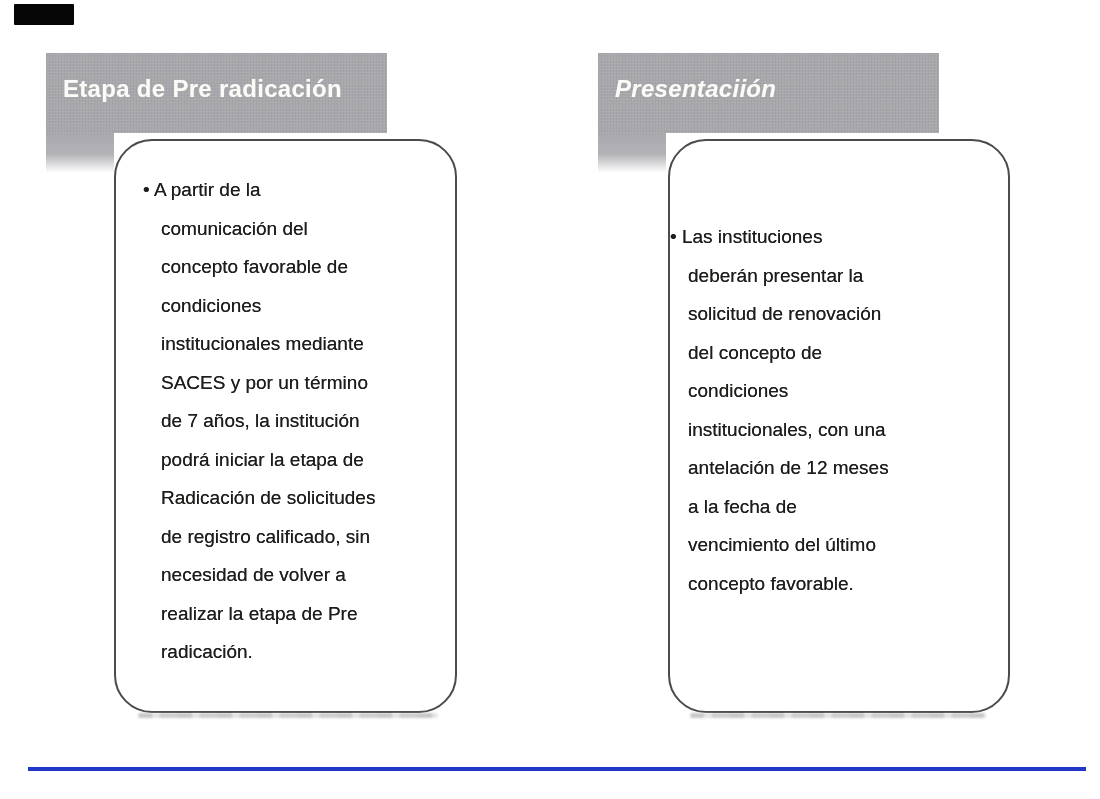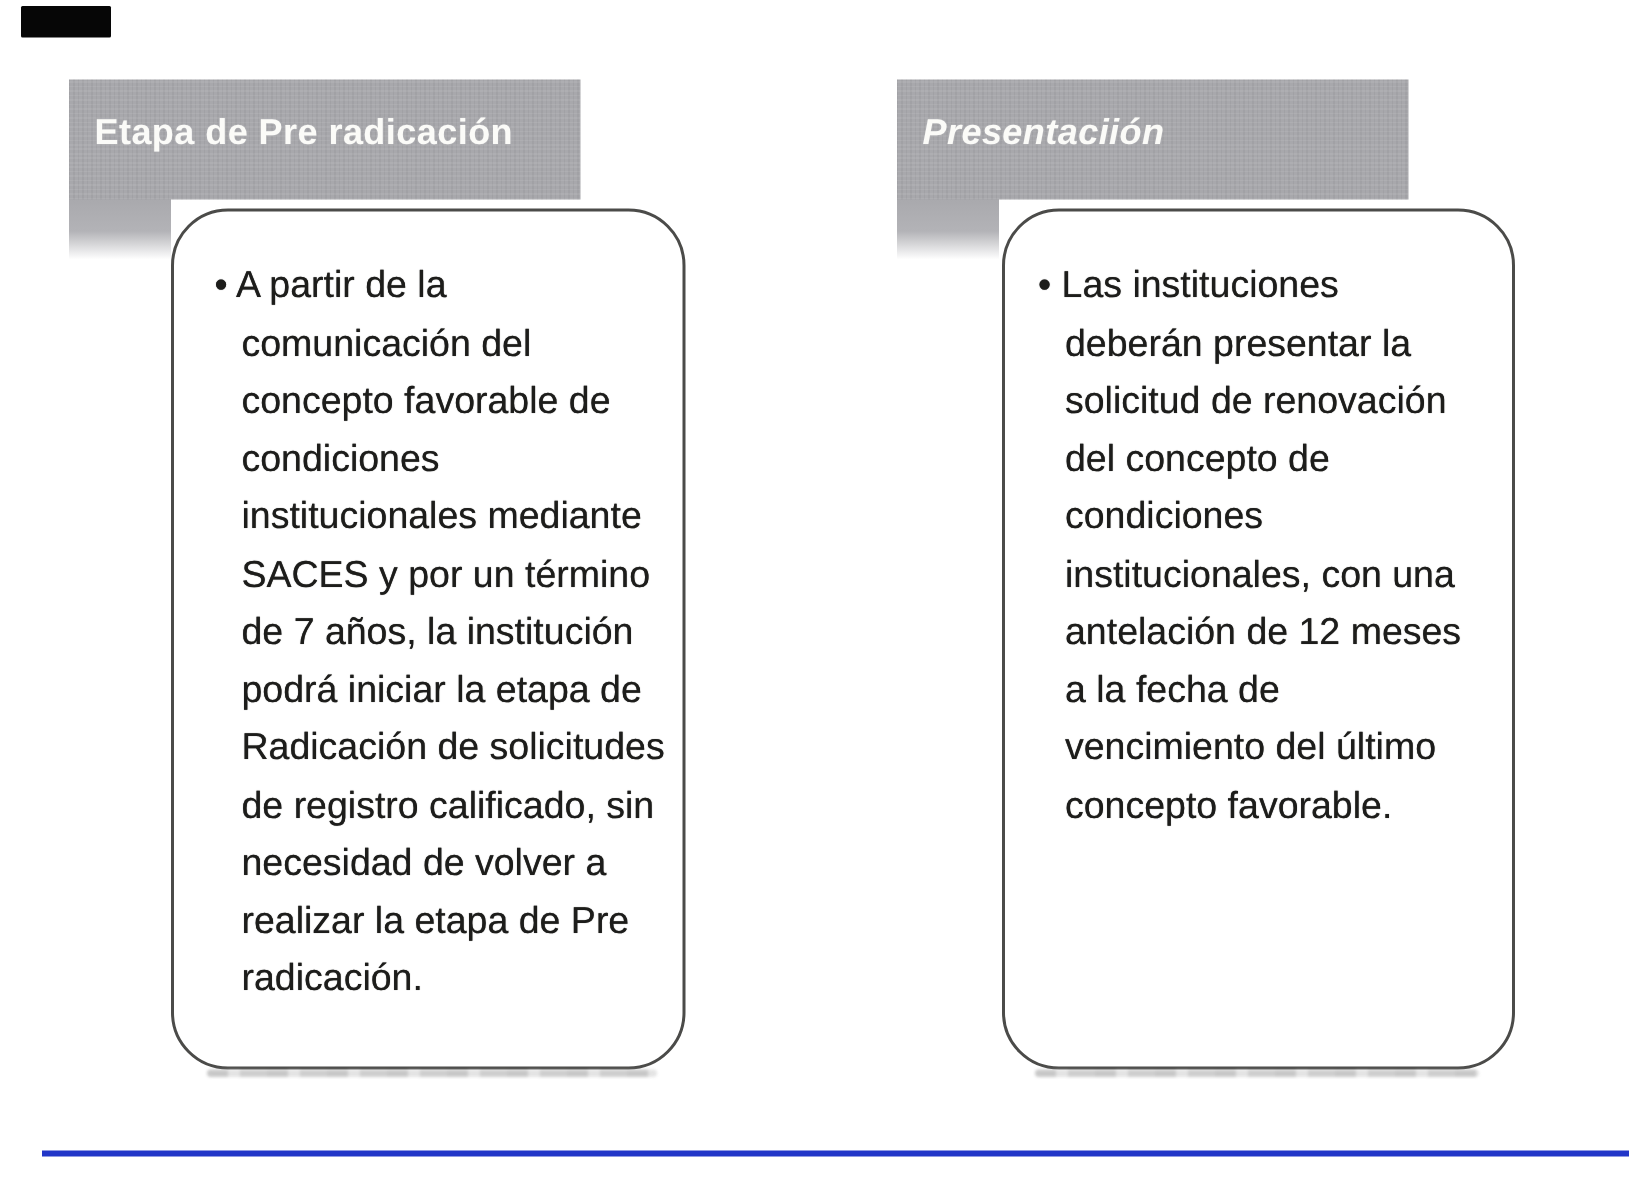--- a/index.html
+++ b/index.html
@@ -42,26 +42,26 @@
   .box{
     position:absolute;top:139px;width:343px;height:574px;
     background:#ffffff;border:2px solid #4b4b49;border-radius:38px;
     box-sizing:border-box;
   }
   .card1 .box{left:114px;}
   .card2 .box{left:668px;width:342px;}
   
   .body-text{
     position:absolute;top:171px;width:292px;
-    font-size:25px;line-height:38.5px;color:#1d1d1b;
+    font-size:19px;line-height:38.5px;color:#1d1d1b;
     white-space:pre-line;text-indent:-18px;
     text-shadow:0 0 .5px #3a3a38;
   }
   .card1 .body-text{left:161px;}
-  .card2 .body-text{left:710px;}
+  .card2 .body-text{left:688px;margin-top:47px;}
   
   .smudge{
     position:absolute;top:713px;height:5px;opacity:.55;border-radius:3px;
     filter:blur(1.1px);
     background:repeating-linear-gradient(90deg,#9b9b9b 0 14px,#cecece 14px 22px,#a7a7a7 22px 40px);
   }
   .card1 .smudge{left:138px;width:300px;}
   .card2 .smudge{left:690px;width:296px;}
 </style>
 </head>

